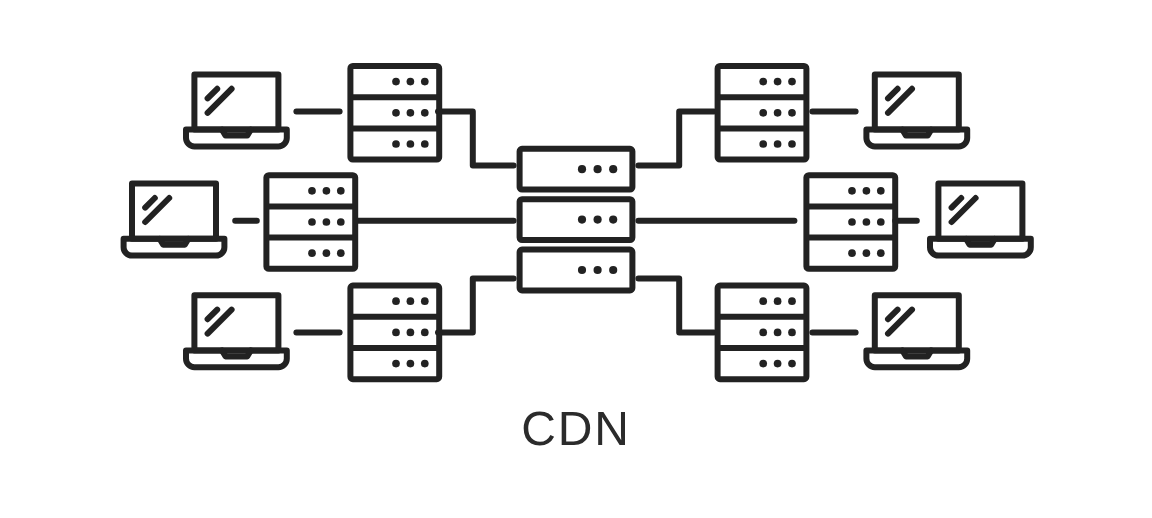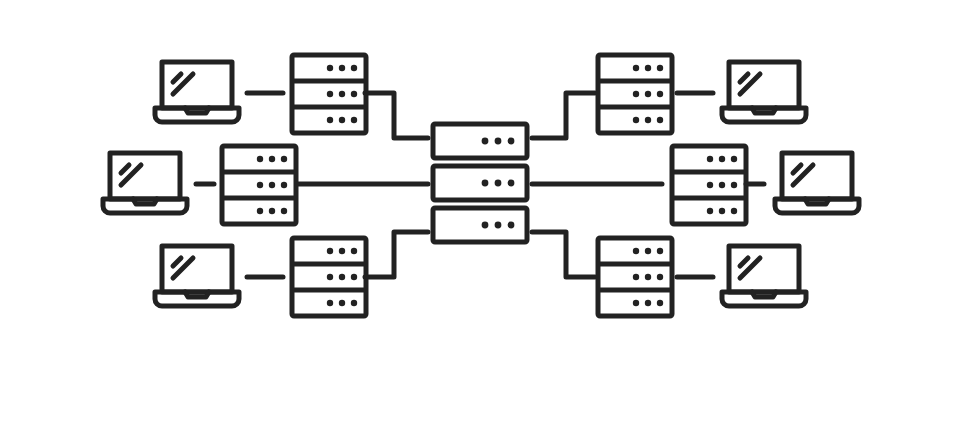--- a/index.html
+++ b/index.html
@@ -259,14 +259,17 @@
         <path d="M 7 0 L 77 0 L 77 46 L 7 46 Z"></path>
         <path d="M 0 46 L 84 46 L 84 53 A 7 7 0 0 1 77 60 L 7 60 A 7 7 0 0 1 0 53 Z"></path>
         <path d="M 30 46 L 33 51 L 51 51 L 54 46"></path>
         <path d="M 18 20 L 26 12"></path>
         <path d="M 18 32 L 38 12"></path>
       </g>
     </g>
 
   </svg>
 
+  <div class="caption-layer">
+    <div class="caption-text">CDN</div>
+  </div>
 
 </div>
 
 </body></html>

